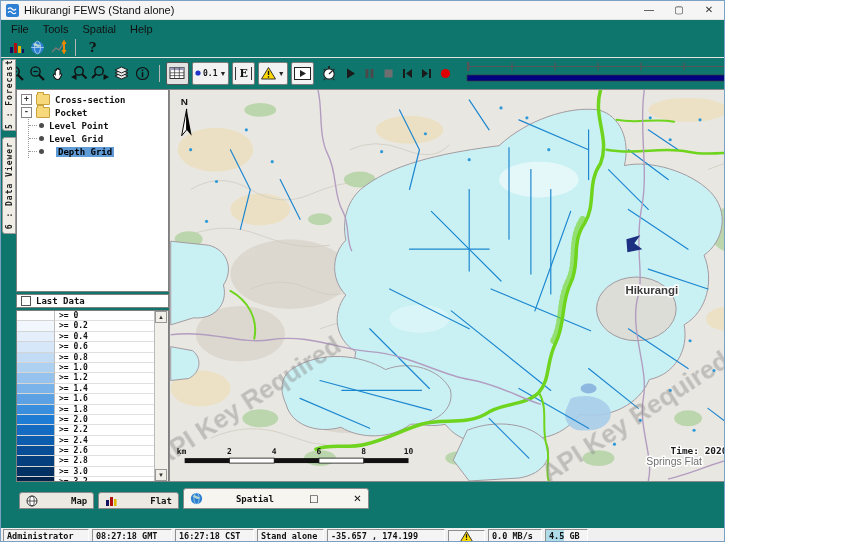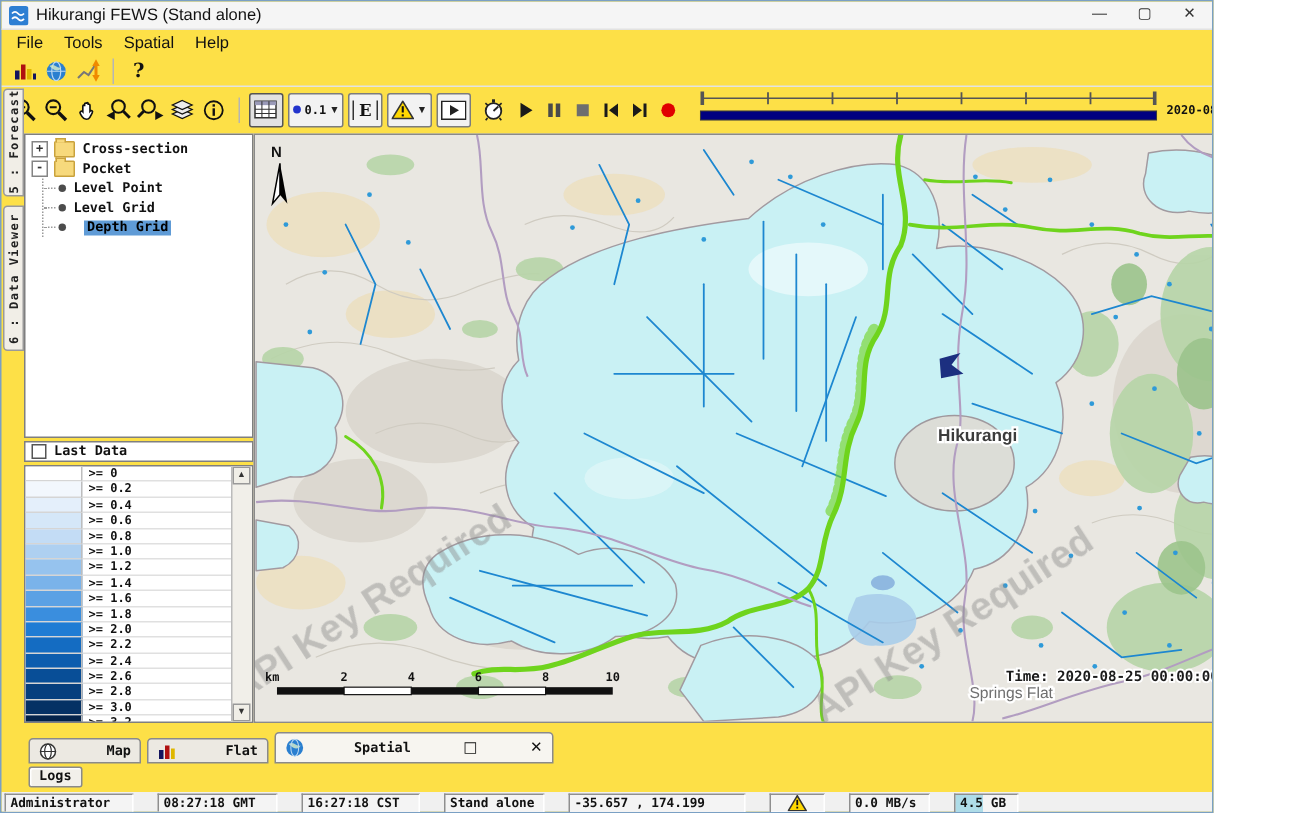--- a/index.html
+++ b/index.html
@@ -1,16 +1,16 @@
 <!DOCTYPE html>
 <html><head>
 <meta charset="utf-8">
 <style>
   html,body{margin:0;padding:0;}
-  #app{position:relative;width:809px;height:542px;background:#fde047;overflow:hidden;
+  #app{position:relative;width:725px;height:542px;background:#0f766e;overflow:hidden;
        font-family:"Liberation Sans",sans-serif;border:1px solid #7aa0c4;box-sizing:border-box;}
   
   #titlebar{position:absolute;left:0;top:0;width:100%;height:19px;background:#f5f5f5;
             display:flex;align-items:center;padding-left:5px;box-sizing:border-box;border-bottom:1px solid #e2e2e2;}
   #titlebar .title{font-size:11px;color:#111;margin-left:5px;}
   #win-controls{margin-left:auto;display:flex;}
   #win-controls span{width:30px;text-align:center;font-size:10px;color:#333;line-height:18px;}
   
   #menubar{position:absolute;left:0;top:19px;width:100%;height:17px;display:flex;align-items:center;padding-left:3px;font-size:11px;color:#111;}
   #menubar .menu-item{padding:1px 7px;}
@@ -67,21 +67,21 @@
   #bottombar{position:absolute;left:0;top:484px;width:100%;height:24px;display:flex;align-items:flex-end;padding-left:18px;box-sizing:border-box;}
   .btab{border:1px solid #8a8a8a;border-radius:3px 3px 0 0;background:#ece9e2;height:17px;display:flex;align-items:center;
         padding:0 6px;font:700 9px "DejaVu Sans Mono",monospace;color:#111;margin-right:4px;box-sizing:border-box;gap:29px;}
   .btab.active{background:#f7f5f0;height:21px;}
   .btab .ticon{margin-right:4px;display:flex;}
   .btab .wctl{font:700 10px "DejaVu Sans",sans-serif;margin-left:6px;color:#111;}
   #logsrow{position:absolute;left:0;top:508px;width:100%;height:19px;}
   #logs-btn{position:absolute;left:18px;top:2px;border:1px solid #8a8a8a;background:#f2f0ea;border-radius:2px;
             font:700 9px "DejaVu Sans Mono",monospace;color:#111;padding:1px 6px;box-shadow:inset 1px 1px 0 #fff;}
   
-  #statusbar{position:absolute;left:0;top:527px;width:100%;height:15px;background:#f0f0f0;display:flex;align-items:center;padding-left:2px;box-sizing:border-box;gap:13px;}
+  #statusbar{position:absolute;left:0;top:527px;width:100%;height:15px;background:#f0f0f0;display:flex;align-items:flex-end;padding-left:2px;box-sizing:border-box;}
   .scell{border:1px solid;border-color:#8f8f8f #fff #fff #8f8f8f;background:#f4f4f4;font:700 8.5px "DejaVu Sans Mono",monospace;
          color:#111;line-height:12px;padding-left:3px;margin-right:3px;white-space:nowrap;overflow:hidden;box-sizing:border-box;flex:none;}
   #sc-user{width:86px;} #sc-systime{width:272px;} #sc-gmt{width:80px;} #sc-local{width:79px;}
   #sc-mode{width:67px;} #sc-coords{width:118px;}
   #sc-warn{width:37px;display:flex;align-items:center;justify-content:center;padding-left:0;}
   #sc-rate{width:54px;}
   #sc-mem{width:43px;background:linear-gradient(90deg,#aedce8 0,#aedce8 45%,#f4f4f4 45%);}
 </style>
 </head>
 <body>
@@ -662,23 +662,20 @@
             <circle cx="6.5" cy="6.5" r="5.6" fill="#2a7fd0"></circle>
           <path d="M2.5,4 q2,-1.5 4,0 t4,1 q-1,2 -3,2 t-5,-3z" fill="#cfe8c9" opacity=".85"></path>
           <ellipse cx="6.5" cy="6.5" rx="2.6" ry="5.6" fill="none" stroke="#bcd9f2" stroke-width=".7"></ellipse>
           </svg>
       </span>
       <span>Spatial</span>
       <span class="wctl">□</span>
       <span class="wctl">✕</span>
     </div>
   </div>
-  <div id="logsrow">
-    <span id="logs-btn">Logs</span>
-  </div>
 
   <div id="statusbar">
     <span class="scell" id="sc-user">Administrator</span>
     <span class="scell" id="sc-gmt">08:27:18 GMT</span>
     <span class="scell" id="sc-local">16:27:18 CST</span>
     <span class="scell" id="sc-mode">Stand alone</span>
     <span class="scell" id="sc-coords">-35.657 , 174.199</span>
     <span class="scell" id="sc-warn">
       <svg width="13" height="11">
         <polygon points="6.5,0.5 12.5,10.5 0.5,10.5" fill="#ffd800" stroke="#333" stroke-width="1"></polygon>

